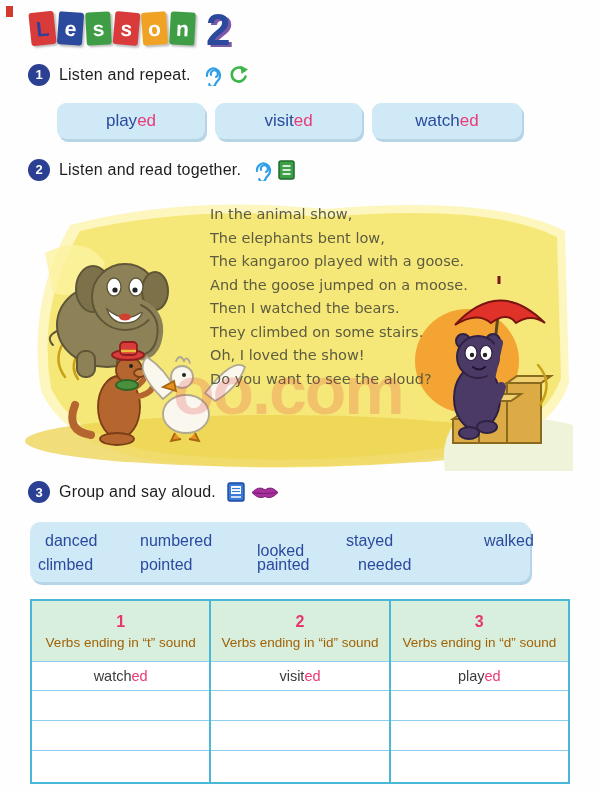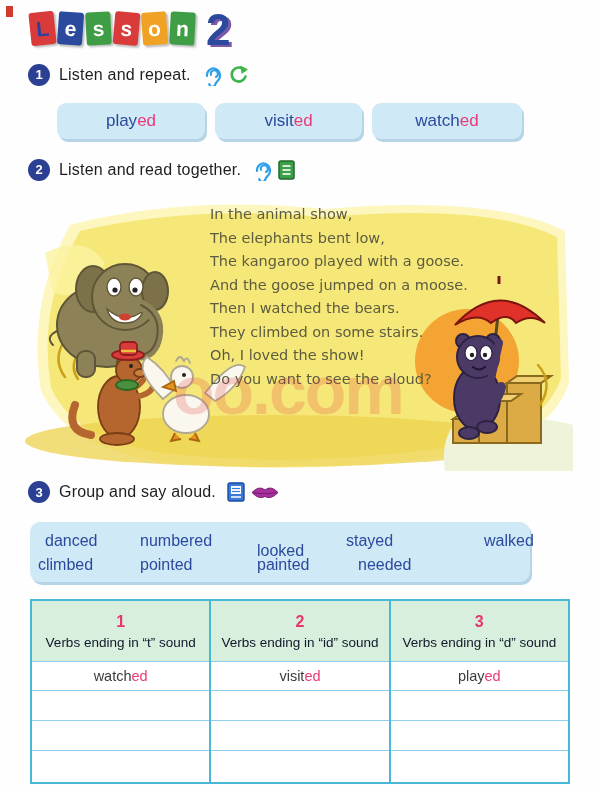--- a/index.html
+++ b/index.html
@@ -42,21 +42,21 @@
         border-radius:10px;box-shadow:2px 3px 0 #b5d4e6;}
   .bank-word{position:absolute;font-size:16px;color:#2b4a9e;}
   
   .gtable{position:absolute;left:30px;top:599px;width:540px;height:185px;
         border:2px solid #49b7d6;display:flex;box-sizing:border-box;}
   .gcol{flex:1;display:flex;flex-direction:column;box-sizing:border-box;}
   .gcol + .gcol{border-left:2px solid #49b7d6;}
   .gth{height:61px;background:#d9efdd;border-bottom:1.5px solid #8ecdee;
         display:flex;flex-direction:column;align-items:center;justify-content:center;box-sizing:border-box;}
   .gth .colnum{color:#e8356e;font-weight:bold;font-size:16px;line-height:20px;}
-  .gth .collabel{color:#0f172a;font-size:13.5px;margin-top:3px;white-space:nowrap;}
+  .gth .collabel{color:#a16207;font-size:13.5px;margin-top:3px;white-space:nowrap;}
   .gcell{height:29px;border-bottom:1.5px solid #8ecdee;display:flex;align-items:center;
         justify-content:center;font-size:14.5px;box-sizing:border-box;background:#fff;}
   .gcell:last-child{border-bottom:none;flex:1;}
   .gcell .stem{color:#3b3b3b;} .gcell .suffix{color:#ea3a78;}
   .gcell.empty{height:30px;}
   .corner-mark{position:absolute;left:6px;top:6px;width:7px;height:11px;background:#d23a2e;}
   svg{display:block;}
 </style>
 </head>
 <body>

